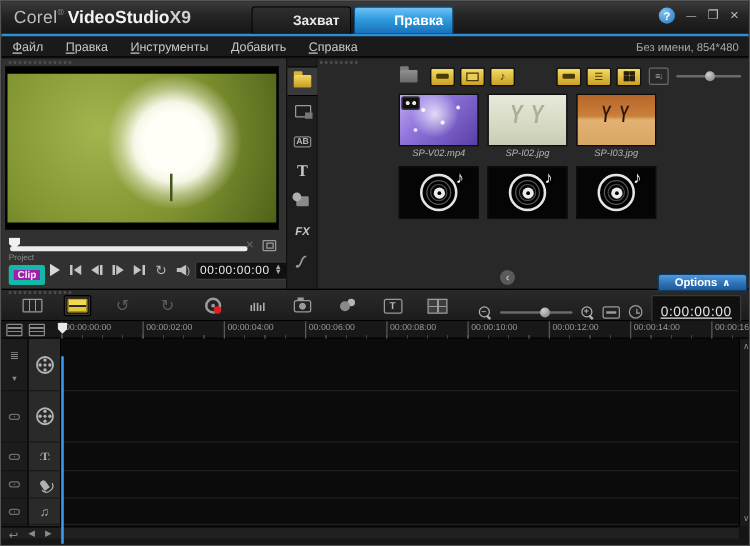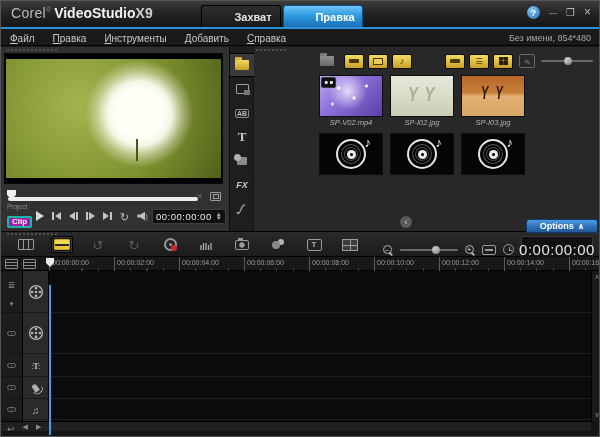--- a/index.html
+++ b/index.html
@@ -60,21 +60,21 @@
   #trim-marker { position:absolute; left:6px; top:0; width:9px; height:9px; background:#f0f0f0;
     clip-path:polygon(0 0,100% 0,100% 55%,50% 100%,0 55%); }
   #trim-bar { position:absolute; left:7px; top:7px; width:190px; height:4px; background:#ececec; border-radius:2px; }
   #trim-cut { position:absolute; right:26px; top:1px; color:#6a6a6a; font-size:11px; line-height:11px; }
   #trim-cut::before { content:"×"; }
   #enlarge-icon { position:absolute; right:8px; top:2px; width:11px; height:9px; border:1px solid #9a9a9a; border-radius:1px; }
   #enlarge-icon::before { content:""; position:absolute; right:1px; top:1px; width:4px; height:3px; border:1px solid #9a9a9a; }
   #transport { position:absolute; left:0; bottom:2px; width:228px; height:26px; display:flex; align-items:center; }
   #mode-toggle { width:36px; margin-left:6px; line-height:1; }
   #mode-project { font-size:6.5px; color:#8f8f8f; }
-  #mode-clip { font-size:8px; color:#f0f0f0; font-weight:bold; background:#a21caf; border:2px solid #14b8a6; border-radius:2px; padding:0 3px; display:inline-block; margin-top:1px; }
+  #mode-clip { font-size:8px; color:#f0f0f0; font-weight:bold; background:#a21caf; border:4px solid #14b8a6; border-radius:2px; padding:0 3px; display:inline-block; margin-top:1px; }
   .tbtn { display:flex; align-items:center; justify-content:center; gap:1px; height:18px; padding:0 4px; cursor:pointer; }
   .tri-r { width:0; height:0; border:5px solid transparent; border-left:8px solid #d8d8d8; border-right:none; }
   .tri-r.sm { border-width:4px; border-left-width:6px; border-left-color:#c4c4c4; }
   .tri-l.sm { width:0; height:0; border:4px solid transparent; border-right:6px solid #c4c4c4; border-left:none; }
   .vbar { width:2px; height:8px; background:#c4c4c4; }
   .loop-glyph::before { content:"↻"; color:#b8b8b8; font-size:11px; }
   .spk { width:8px; height:9px; background:#c0c0c0;
     clip-path:polygon(0 32%,38% 32%,100% 0,100% 100%,38% 68%,0 68%); }
   .spk-wave { color:#b0b0b0; font-size:8px; margin-left:-1px; }
   .spk-wave::before { content:")"; }
@@ -216,21 +216,21 @@
   .mag.minus .sign::before { content:"–"; }
   .mag.plus .sign::before { content:"+"; }
   #tl-zoom-slider { width:58px; height:2px; background:#6a6a6a; border-radius:1px; position:relative; }
   #tl-zoom-slider .knob { position:absolute; left:55%; top:-3px; width:8px; height:8px; border-radius:50%; background:radial-gradient(circle at 35% 30%,#cfcfcf,#7a7a7a); }
   .ic-fit { width:14px; height:10px; border:1px solid #9a9a9a; border-radius:2px; display:flex; align-items:center; justify-content:center; }
   .ic-fit::before { content:""; width:8px; height:2px; background:#9a9a9a; }
   .ic-clock { width:11px; height:11px; border:1.5px solid #9a9a9a; border-radius:50%; position:relative; }
   .ic-clock::before { content:""; position:absolute; left:50%; top:2px; width:1.5px; height:3.5px; background:#9a9a9a; }
   .ic-clock::after { content:""; position:absolute; left:50%; top:4.5px; width:3px; height:1.5px; background:#9a9a9a; }
   #tb-timecode { width:72px; height:27px; background:#101010; border:1px solid #383838; border-radius:2px;
-    color:#e4e4e4; font-size:15px; display:flex; align-items:center; justify-content:center; letter-spacing:.5px; }
+    color:#e4e4e4; font-size:11px; display:flex; align-items:center; justify-content:center; letter-spacing:.5px;text-decoration:underline; }
 
   
   #timeline { position:absolute; top:256px; left:0; width:600px; height:181px; background:#141414; }
   #ruler-row { position:absolute; top:0; left:0; width:100%; height:14px; background:#181818; border-bottom:1px solid #000; }
   #ruler-btns { position:absolute; left:4px; top:2px; display:flex; gap:5px; }
   .ic-trackmgr { width:13px; height:10px; border:1px solid #8a8a8a; border-radius:1px;
     background:linear-gradient(transparent 0 2px,#8a8a8a 2px 3px,transparent 3px 5px,#8a8a8a 5px 6px,transparent 6px); }
   #ruler-ticks { position:absolute; left:48px; top:0; right:0; height:14px; display:flex; overflow:hidden;
     background:repeating-linear-gradient(90deg,#3e3e3e 0 1px,transparent 1px 16.25px) 0 100%/100% 3px no-repeat; }
   .tick { flex:0 0 65px; border-left:1px solid #5a5a5a; font-size:7px; color:#9a9a9a; padding:2px 0 0 2px; white-space:nowrap; }

